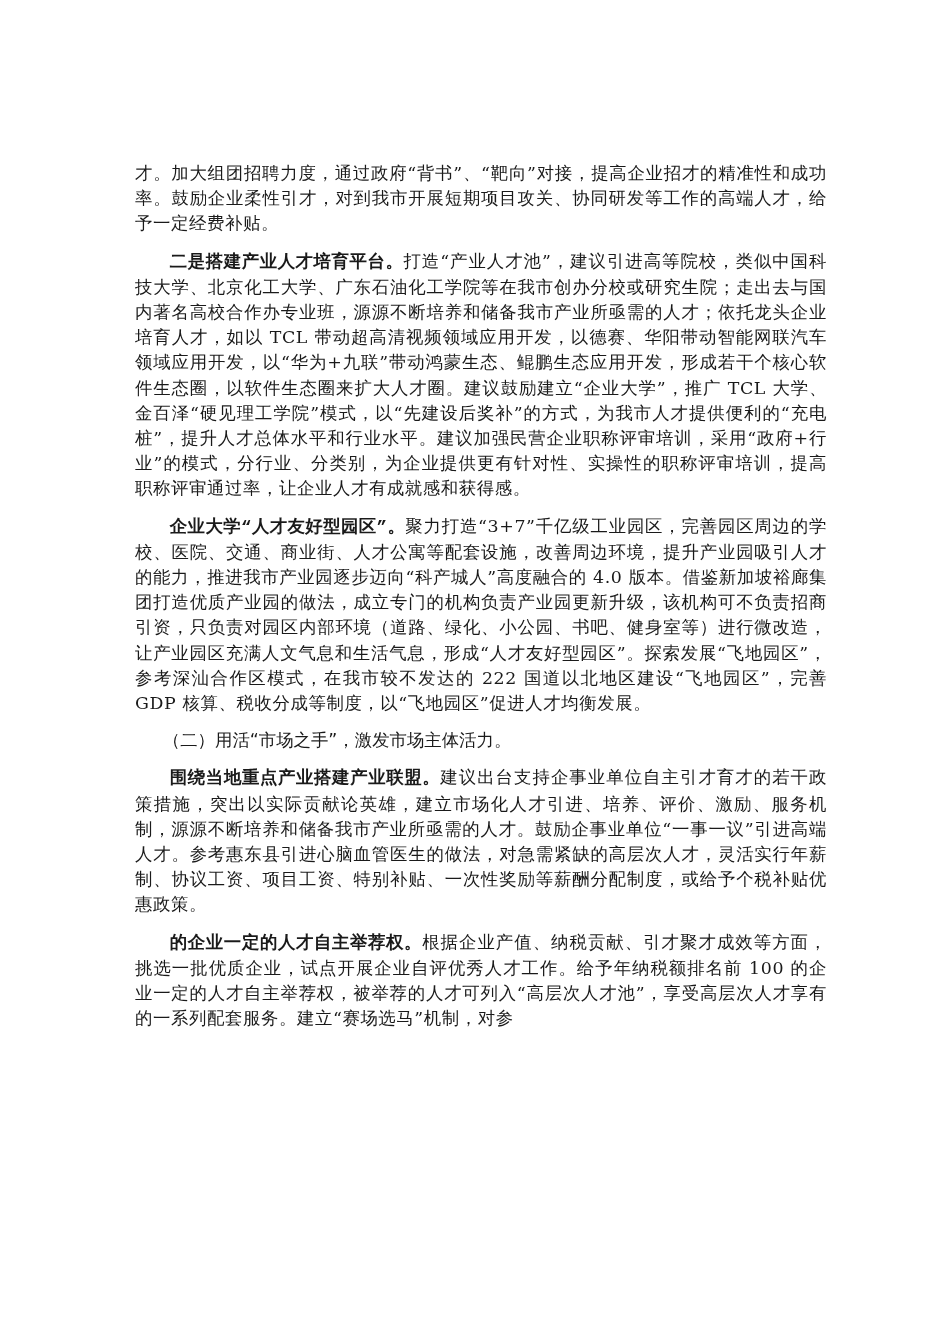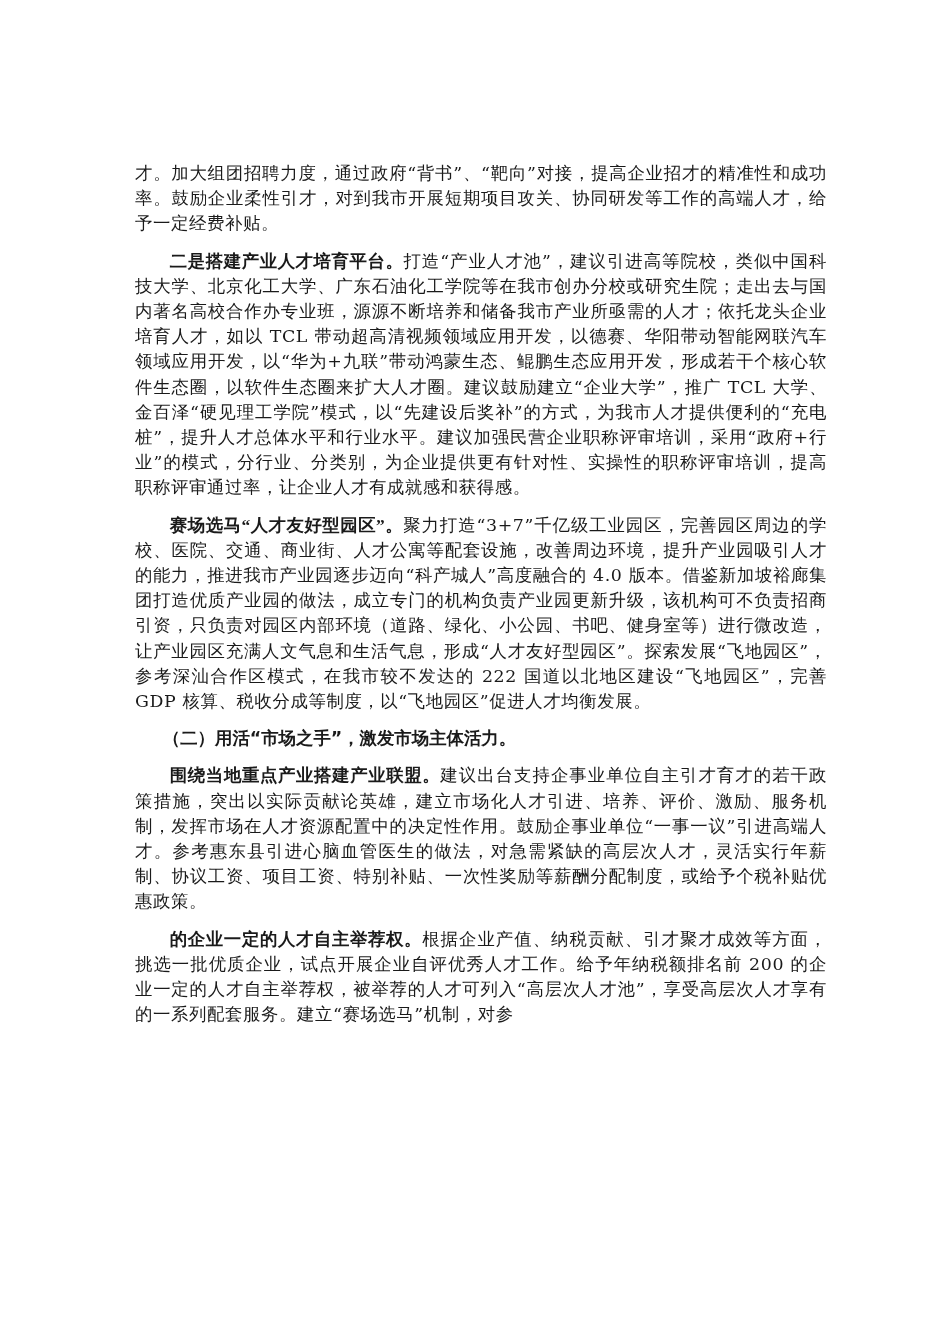--- a/index.html
+++ b/index.html
@@ -28,53 +28,53 @@
     line-height: 25.2px;
     text-align: justify;
     text-justify: inter-character;
     letter-spacing: 0.6px;
   }
   .para.indent {
     text-indent: 2em;
   }
   .lead {
     font-weight: bold;
-    font-family: Liberation Serif, serif;
+    font-family: Liberation Mono, monospace;
     letter-spacing: 0.2px;
   }
   .heading {
     margin: 0 0 12px 0;
     font-size: 17.4px;
     line-height: 25.2px;
-    font-weight: bold;
+    font-weight: normal;
     font-family: "DejaVu Sans", "Liberation Sans", sans-serif;
     text-indent: 1.6em;
   }
 </style>
 </head>
 <body>
 
 <div class="page">
 
   <p class="para">
     <span>才。加大组团招聘力度，通过政府“背书”、“靶向”对接，提高企业招才的精准性和成功率。鼓励企业柔性引才，对到我市开展短期项目攻关、协同研发等工作的高端人才，给予一定经费补贴。</span>
   </p>
 
   <p class="para indent">
     <span class="lead">二是搭建产业人才培育平台。</span><span>打造“产业人才池”，建议引进高等院校，类似中国科技大学、北京化工大学、广东石油化工学院等在我市创办分校或研究生院；走出去与国内著名高校合作办专业班，源源不断培养和储备我市产业所亟需的人才；依托龙头企业培育人才，如以 TCL 带动超高清视频领域应用开发，以德赛、华阳带动智能网联汽车领域应用开发，以“华为+九联”带动鸿蒙生态、鲲鹏生态应用开发，形成若干个核心软件生态圈，以软件生态圈来扩大人才圈。建议鼓励建立“企业大学”，推广 TCL 大学、金百泽“硬见理工学院”模式，以“先建设后奖补”的方式，为我市人才提供便利的“充电桩”，提升人才总体水平和行业水平。建议加强民营企业职称评审培训，采用“政府+行业”的模式，分行业、分类别，为企业提供更有针对性、实操性的职称评审培训，提高职称评审通过率，让企业人才有成就感和获得感。</span>
   </p>
 
   <p class="para indent">
-    <span class="lead">赛场选马“人才友好型园区”。</span><span>聚力打造“3+7”千亿级工业园区，完善园区周边的学校、医院、交通、商业街、人才公寓等配套设施，改善周边环境，提升产业园吸引人才的能力，推进我市产业园逐步迈向“科产城人”高度融合的 4.0 版本。借鉴新加坡裕廊集团打造优质产业园的做法，成立专门的机构负责产业园更新升级，该机构可不负责招商引资，只负责对园区内部环境（道路、绿化、小公园、书吧、健身室等）进行微改造，让产业园区充满人文气息和生活气息，形成“人才友好型园区”。探索发展“飞地园区”，参考深汕合作区模式，在我市较不发达的 222 国道以北地区建设“飞地园区”，完善 GDP 核算、税收分成等制度，以“飞地园区”促进人才均衡发展。</span>
+    <span class="lead">企业大学“人才友好型园区”。</span><span>聚力打造“3+7”千亿级工业园区，完善园区周边的学校、医院、交通、商业街、人才公寓等配套设施，改善周边环境，提升产业园吸引人才的能力，推进我市产业园逐步迈向“科产城人”高度融合的 4.0 版本。借鉴新加坡裕廊集团打造优质产业园的做法，成立专门的机构负责产业园更新升级，该机构可不负责招商引资，只负责对园区内部环境（道路、绿化、小公园、书吧、健身室等）进行微改造，让产业园区充满人文气息和生活气息，形成“人才友好型园区”。探索发展“飞地园区”，参考深汕合作区模式，在我市较不发达的 222 国道以北地区建设“飞地园区”，完善 GDP 核算、税收分成等制度，以“飞地园区”促进人才均衡发展。</span>
   </p>
 
 
   <p class="heading">（二）用活“市场之手”，激发市场主体活力。</p>
 
   <p class="para indent">
-    <span class="lead">围绕当地重点产业搭建产业联盟。</span><span>建议出台支持企事业单位自主引才育才的若干政策措施，突出以实际贡献论英雄，建立市场化人才引进、培养、评价、激励、服务机制，发挥市场在人才资源配置中的决定性作用。鼓励企事业单位“一事一议”引进高端人才。参考惠东县引进心脑血管医生的做法，对急需紧缺的高层次人才，灵活实行年薪制、协议工资、项目工资、特别补贴、一次性奖励等薪酬分配制度，或给予个税补贴优惠政策。</span>
+    <span class="lead">围绕当地重点产业搭建产业联盟。</span><span>建议出台支持企事业单位自主引才育才的若干政策措施，突出以实际贡献论英雄，建立市场化人才引进、培养、评价、激励、服务机制，源源不断培养和储备我市产业所亟需的人才。鼓励企事业单位“一事一议”引进高端人才。参考惠东县引进心脑血管医生的做法，对急需紧缺的高层次人才，灵活实行年薪制、协议工资、项目工资、特别补贴、一次性奖励等薪酬分配制度，或给予个税补贴优惠政策。</span>
   </p>
 
   <p class="para indent">
-    <span class="lead">的企业一定的人才自主举荐权。</span><span>根据企业产值、纳税贡献、引才聚才成效等方面，挑选一批优质企业，试点开展企业自评优秀人才工作。给予年纳税额排名前 200 的企业一定的人才自主举荐权，被举荐的人才可列入“高层次人才池”，享受高层次人才享有的一系列配套服务。建立“赛场选马”机制，对参</span>
+    <span class="lead">的企业一定的人才自主举荐权。</span><span>根据企业产值、纳税贡献、引才聚才成效等方面，挑选一批优质企业，试点开展企业自评优秀人才工作。给予年纳税额排名前 100 的企业一定的人才自主举荐权，被举荐的人才可列入“高层次人才池”，享受高层次人才享有的一系列配套服务。建立“赛场选马”机制，对参</span>
   </p>
 
 </div>
 
 </body></html>

